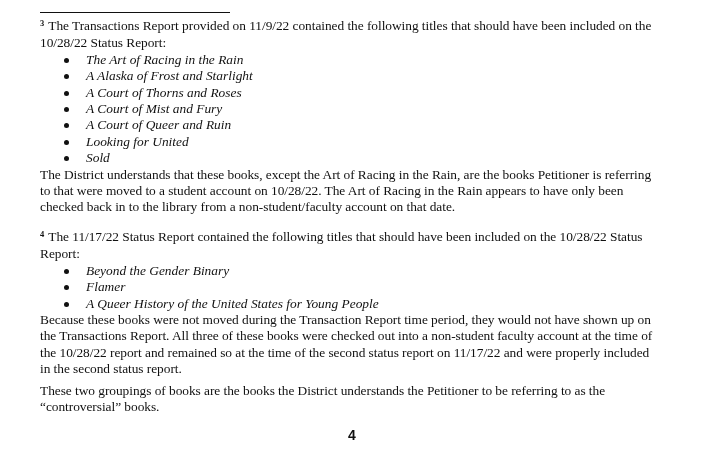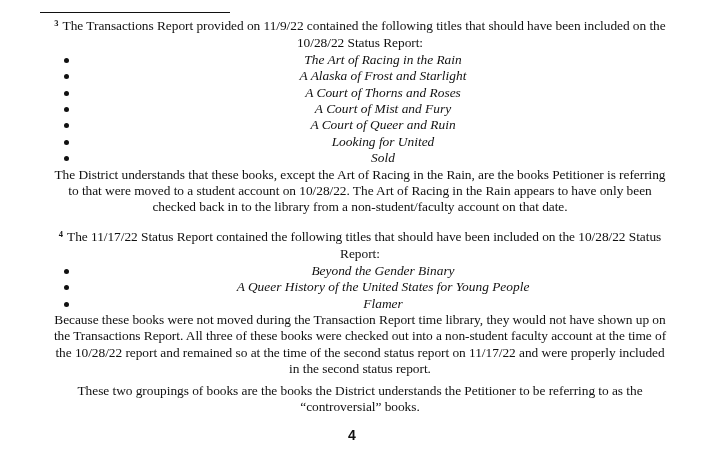--- a/index.html
+++ b/index.html
@@ -29,21 +29,20 @@
       left: 40px;
       top: 12px;
       width: 190px;
       height: 0;
       border-top: 1.3px solid #111;
     }
     .block {
       position: absolute;
       left: 40px;
       width: 640px;
-      text-align: center;
     }
     .para {
       margin: 0;
       letter-spacing: -0.05px;
     }
     sup.fn {
       font-size: 8.5px;
       vertical-align: 0;
       position: relative;
       top: -4px;
@@ -109,25 +108,25 @@
     </p>
   </div>
 
   <div class="block" style="top:229px;">
     <p class="para">
       <span><sup class="fn">4</sup> <span>The 11/17/22 Status Report contained the following titles that should have been included on the 10/28/22 Status</span></span><br>
       <span>Report:</span>
     </p>
     <ul class="titles">
       <li><span class="bullet"></span><span>Beyond the Gender Binary</span></li>
+      <li><span class="bullet"></span><span>Flamer</span></li>
       <li><span class="bullet"></span><span>A Queer History of the United States for Young People</span></li>
-      <li><span class="bullet"></span><span>Flamer</span></li>
     </ul>
     <p class="para">
-      <span>Because these books were not moved during the Transaction Report time library, they would not have shown up on</span><br>
+      <span>Because these books were not moved during the Transaction Report time period, they would not have shown up on</span><br>
       <span>the Transactions Report.  All three of these books were checked out into a non-student faculty account at the time of</span><br>
       <span>the 10/28/22 report and remained so at the time of the second status report on 11/17/22 and were properly included</span><br>
       <span>in the second status report.</span>
     </p>
   </div>
 
   <div class="block" style="top:383px;">
     <p class="para">
       <span>These two groupings of books are the books the District understands the Petitioner to be referring to as the</span><br>
       <span>“controversial” books.</span>

